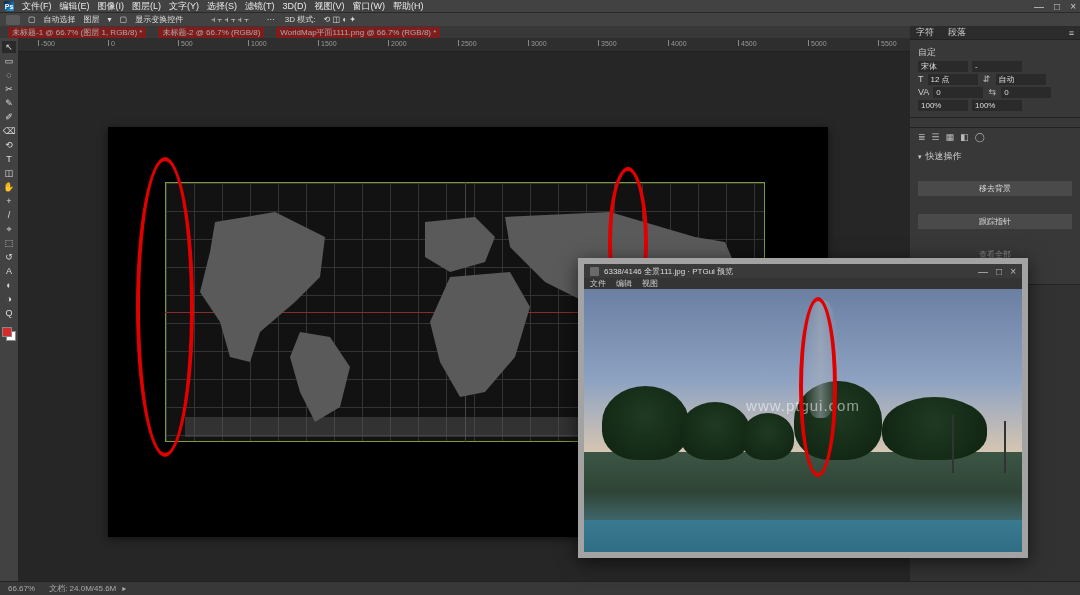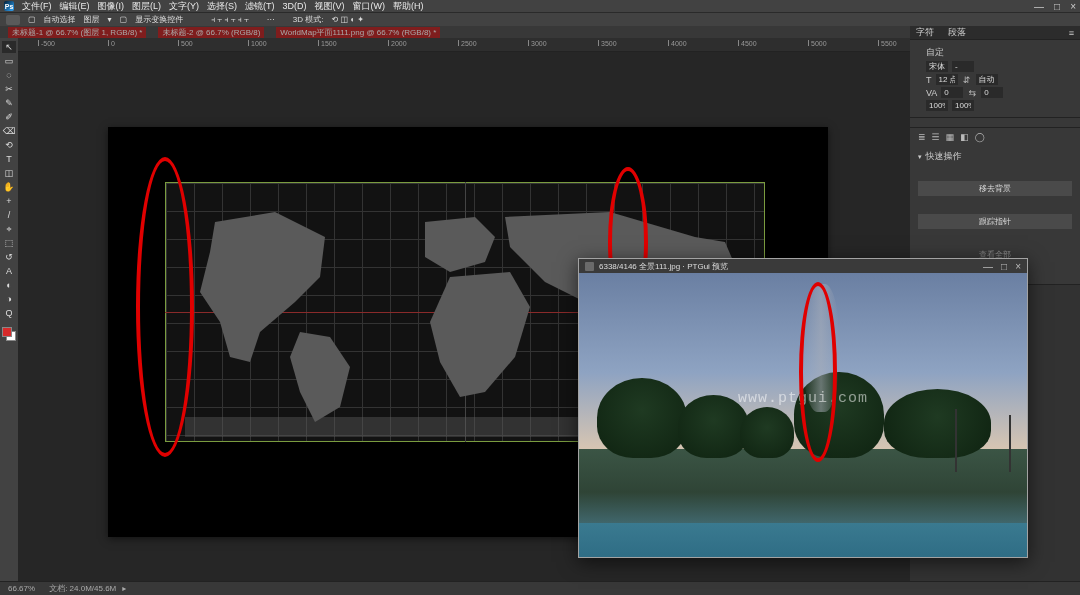--- a/index.html
+++ b/index.html
@@ -26,44 +26,44 @@
 .statusbar{position:absolute;left:0;right:0;bottom:0;height:14px;background:#383838;display:flex;align-items:center;padding:0 8px;font-size:8px;color:#aaa;border-top:1px solid #222}
 .toolbox{position:absolute;left:0;top:38px;bottom:14px;width:18px;background:#424242;display:flex;flex-direction:column;align-items:center;padding-top:3px;gap:2px}
 .toolbox .tool{width:14px;height:12px;display:flex;align-items:center;justify-content:center;color:#ddd;font-size:9px}
 .toolbox .tool.active{background:#2a2a2a}
 .toolbox .swatch{width:14px;height:14px;position:relative;margin-top:6px}
 .toolbox .swatch .fg{position:absolute;left:0;top:0;width:10px;height:10px;background:#d62b2b;border:1px solid #888}
 .toolbox .swatch .bg{position:absolute;right:0;bottom:0;width:10px;height:10px;background:#fff;border:1px solid #888}
 .rpanel{position:absolute;right:0;top:26px;bottom:14px;width:170px;background:#383838;display:flex;flex-direction:column;font-size:9px;color:#ccc}
 .rpanel .ptabs{height:14px;background:#2c2c2c;display:flex;align-items:center;padding:0 6px;gap:14px;border-bottom:1px solid #222}
 .rpanel .section{border-bottom:1px solid #222;padding:4px 8px}
-.rpanel .row{display:flex;align-items:center;gap:4px;margin:2px 8px}
-.rpanel .row input{width:22px;background:#2a2a2a;border:none;color:#ddd;font-size:8px;padding:1px 3px}
+.rpanel .row{display:flex;gap:4px;margin:2px 0}
+.rpanel .row input{width:50px;background:#2a2a2a;border:none;color:#ddd;font-size:8px;padding:1px 3px}
 .rpanel .row .link{width:10px;height:10px;display:flex;align-items:center;justify-content:center;color:#bbb}
 .rpanel .titlebar{display:flex;align-items:center;gap:4px;font-size:9px;margin-bottom:4px}
 .rpanel .titlebar::before{content:"▾";font-size:7px}
 .rpanel .btn{display:block;width:100%;background:#4a4a4a;border:none;color:#ddd;font-size:8px;text-align:center;padding:2px 0;margin:18px 0}
 .rpanel .iconrow{display:flex;gap:6px;padding:4px 8px;color:#bbb;font-size:9px}
-.floatwin{position:absolute;left:578px;top:258px;width:450px;height:300px;background:#2a2a2a;border:1px solid #a3a3a3;box-shadow:0 4px 18px rgba(0,0,0,.6);display:flex;flex-direction:column}
+.floatwin{position:absolute;left:578px;top:258px;width:450px;height:300px;background:#2a2a2a;border:6px solid #a3a3a3;box-shadow:0 4px 18px rgba(0,0,0,.6);display:flex;flex-direction:column}
 .floatwin .titlebar{height:14px;background:#3a3a3a;display:flex;align-items:center;padding:0 6px;font-size:8px;color:#ddd}
 .floatwin .titlebar .winico{width:9px;height:9px;background:#6a6a6a;border-radius:1px;margin-right:5px}
 .floatwin .winbtns{margin-left:auto;display:flex;gap:8px;font-size:10px;color:#bbb}
 .floatwin .fmenu{height:11px;display:flex;align-items:center;padding:0 6px;gap:10px;font-size:8px;color:#ccc;background:#343434}
 .floatwin .view{flex:1;position:relative;overflow:hidden}
 .sky{position:absolute;inset:0;background:linear-gradient(180deg,#6a7fa2 0%,#8ea3c2 35%,#d6c5b2 62%,#e7cda8 70%)}
 .ground{position:absolute;left:0;right:0;top:62%;bottom:0;background:linear-gradient(180deg,#3b5545 0%,#2f4436 40%,#4a7a8a 85%,#4f8a9e 100%)}
 .pool{position:absolute;left:0;right:0;top:88%;bottom:0;background:linear-gradient(180deg,#3a7a90,#2f6d85)}
 .tree{position:absolute;bottom:35%;background:radial-gradient(circle at 50% 40%,#1f3a22,#0e2210);border-radius:50% 50% 40% 40%}
 .t1{left:4%;width:20%;height:28%}
 .t2{left:22%;width:16%;height:22%}
 .t3{left:36%;width:12%;height:18%}
 .t4{left:48%;width:20%;height:30%}
 .t5{left:68%;width:24%;height:24%}
 .light{position:absolute;width:2px;background:#333}
-.wm{position:absolute;left:50%;top:44%;transform:translate(-50%,-50%);font-size:15px;color:rgba(255,255,255,.52);letter-spacing:1px;font-family:Liberation Mono, monospace}
+.wm{position:absolute;left:50%;top:44%;transform:translate(-50%,-50%);font-size:15px;color:rgba(255,255,255,.52);letter-spacing:1px;font-family:Liberation Sans, sans-serif}
 .seam{position:absolute;left:50%;top:4%;width:8%;height:45%;background:linear-gradient(90deg,rgba(200,200,210,0) 0%,rgba(170,175,185,.55) 50%,rgba(200,200,210,0) 100%);border-radius:40%}
 .rightstrip{position:absolute;right:160px;top:26px;width:10px;bottom:14px;background:#424242;display:flex;flex-direction:column;align-items:center;gap:6px;padding-top:6px}
 .rightstrip span{font-size:8px;color:#bbb}
 </style>
 </head>
 <body>
 
 <div class="menubar">
   <div class="logo">Ps</div>
   <span>文件(F)</span>
@@ -87,21 +87,21 @@
 <div class="optbar">
   <div class="ico"></div>
   <span>▢</span>
   <span>自动选择</span>
   <span>图层</span>
   <span>▾</span>
   <span>▢</span>
   <span>显示变换控件</span>
   <span style="margin-left:20px">⫞ ⫟ ⫞ ⫟ ⫞ ⫟</span>
   <span style="margin-left:10px">⋯</span>
-  <span style="margin-left:10px">3D 模式:</span>
+  <span style="margin-left:2px">3D 模式:</span>
   <span>⟲ ◫ ◐ ✦</span>
 </div>
 
 <div class="tabbar">
   <span class="tab">未标题-1 @ 66.7% (图层 1, RGB/8) *</span>
   <span class="tab">未标题-2 @ 66.7% (RGB/8)</span>
   <span class="tab">WorldMap平面1111.png @ 66.7% (RGB/8) *</span>
 </div>
 
 <div class="toolbox">
@@ -234,20 +234,25 @@
 <div class="floatwin">
   <div class="titlebar">
     <div class="winico"></div>
     <span>6338/4146 全景111.jpg · PTGui 预览</span>
     <div class="winbtns">
       <span>—</span>
       <span>□</span>
       <span>×</span>
     </div>
   </div>
+  <div class="fmenu">
+    <span>文件</span>
+    <span>编辑</span>
+    <span>视图</span>
+  </div>
   <div class="view">
     <div class="sky"></div>
     <div class="ground"></div>
     <div class="tree t1"></div>
     <div class="tree t2"></div>
     <div class="tree t3"></div>
     <div class="tree t4"></div>
     <div class="tree t5"></div>
     <div class="light" style="left:84%;top:48%;height:22%"></div>
     <div class="light" style="left:96%;top:50%;height:20%"></div>

